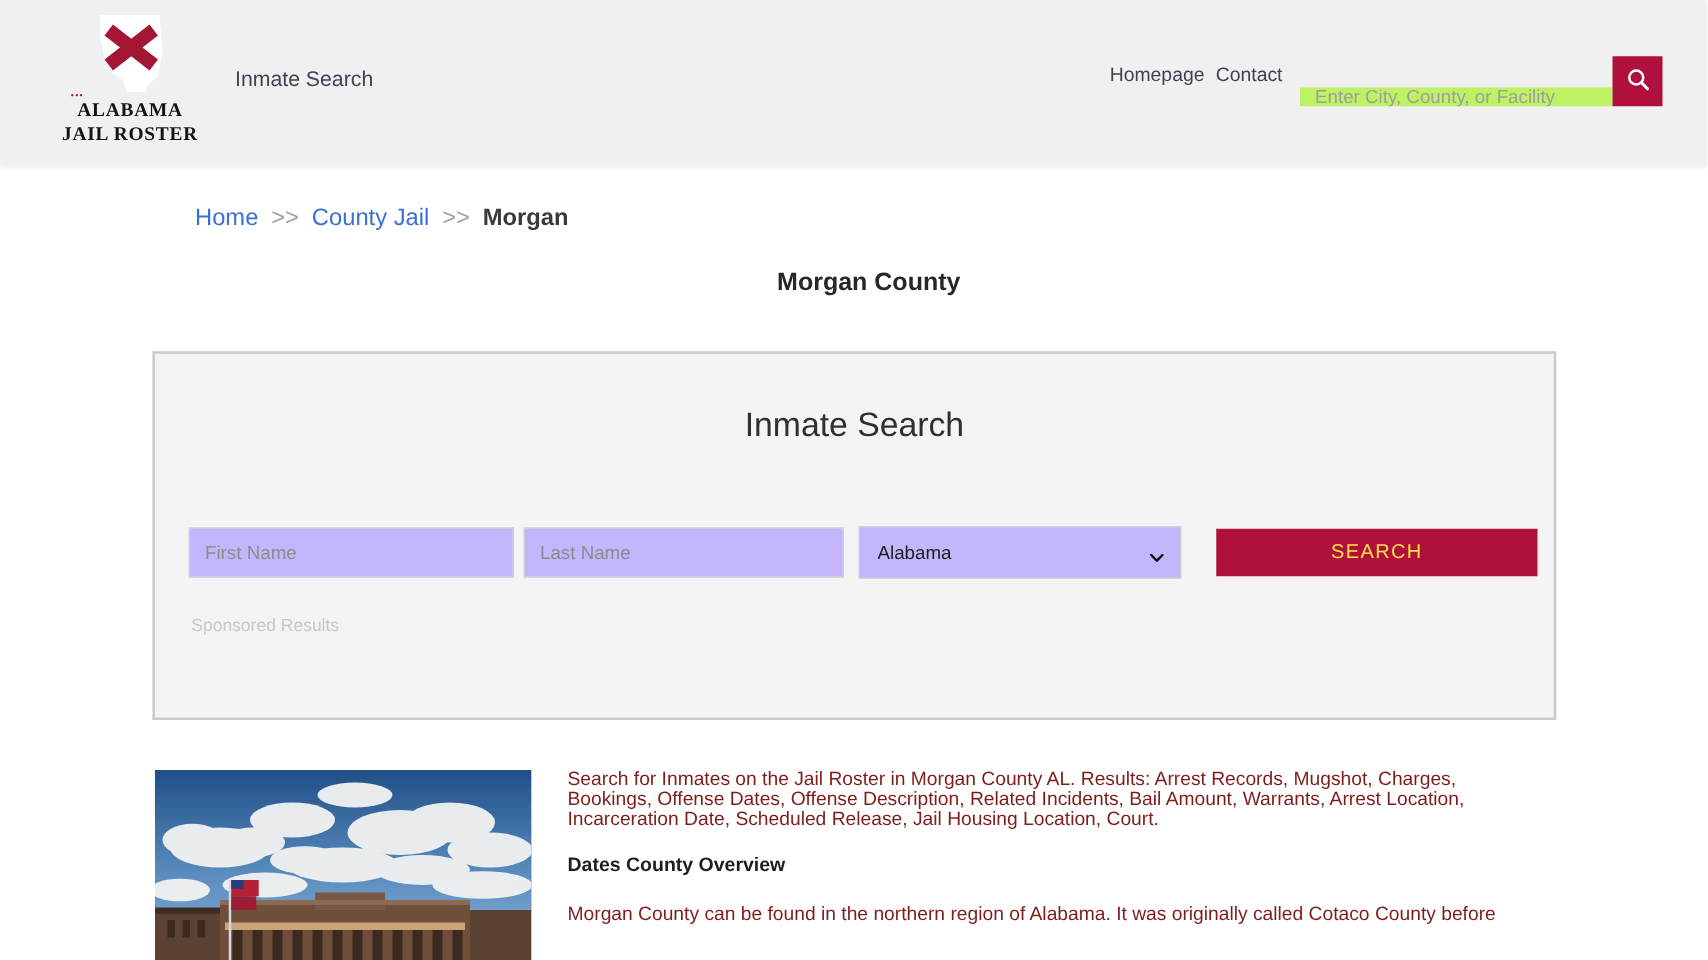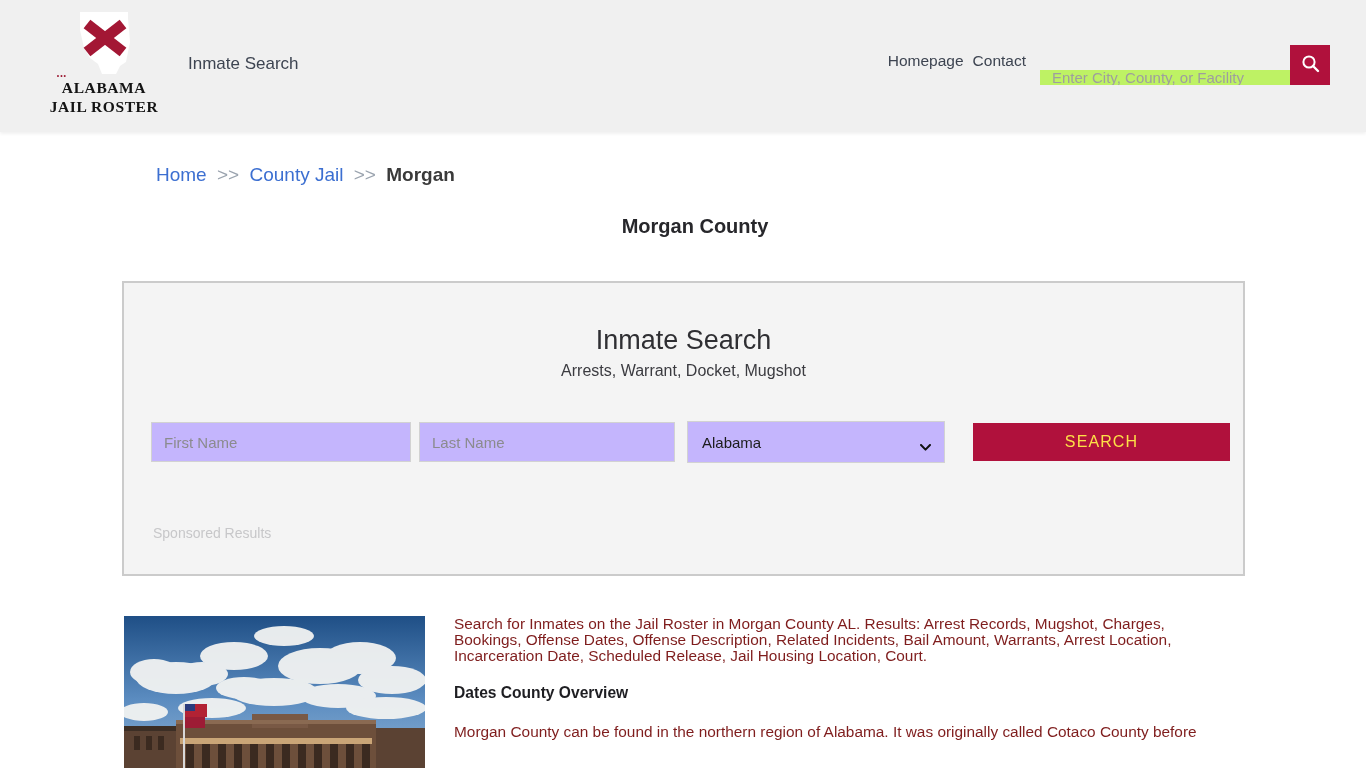--- a/index.html
+++ b/index.html
@@ -227,21 +227,21 @@
     color: #fde047;
     border: 0;
     font-size: 16px;
     letter-spacing: 1.1px;
     font-family: "Liberation Sans", sans-serif;
     cursor: pointer;
   }
   .sponsored {
     position: absolute;
     left: 29px;
-    top: 242px;
+    top: 209px;
     font-size: 14px;
     color: #c7c7c9;
   }
 
   
   .thumb {
     position: absolute;
     left: 124px;
     top: 616px;
     width: 301px;
@@ -319,21 +319,20 @@
   <span class="sep">&gt;&gt;</span>
   <a href="#">County Jail</a>
   <span class="sep">&gt;&gt;</span>
   <span class="current">Morgan</span>
 </nav>
 
 <h1 class="page-title">Morgan County</h1>
 
 <section class="search-panel">
   <div class="panel-title">Inmate Search</div>
-  <div class="panel-sub">Arrests, Warrant, Docket, Mugshot</div>
 
   <form class="form-row">
     <input id="first-name" class="fld" type="text" placeholder="First Name" style="">
     <input id="last-name" class="fld" type="text" placeholder="Last Name" style="">
 
     <span class="sel-wrap">
       <select class="fld">
         <option>Alabama</option>
       </select>
       <span class="sel-caret">

